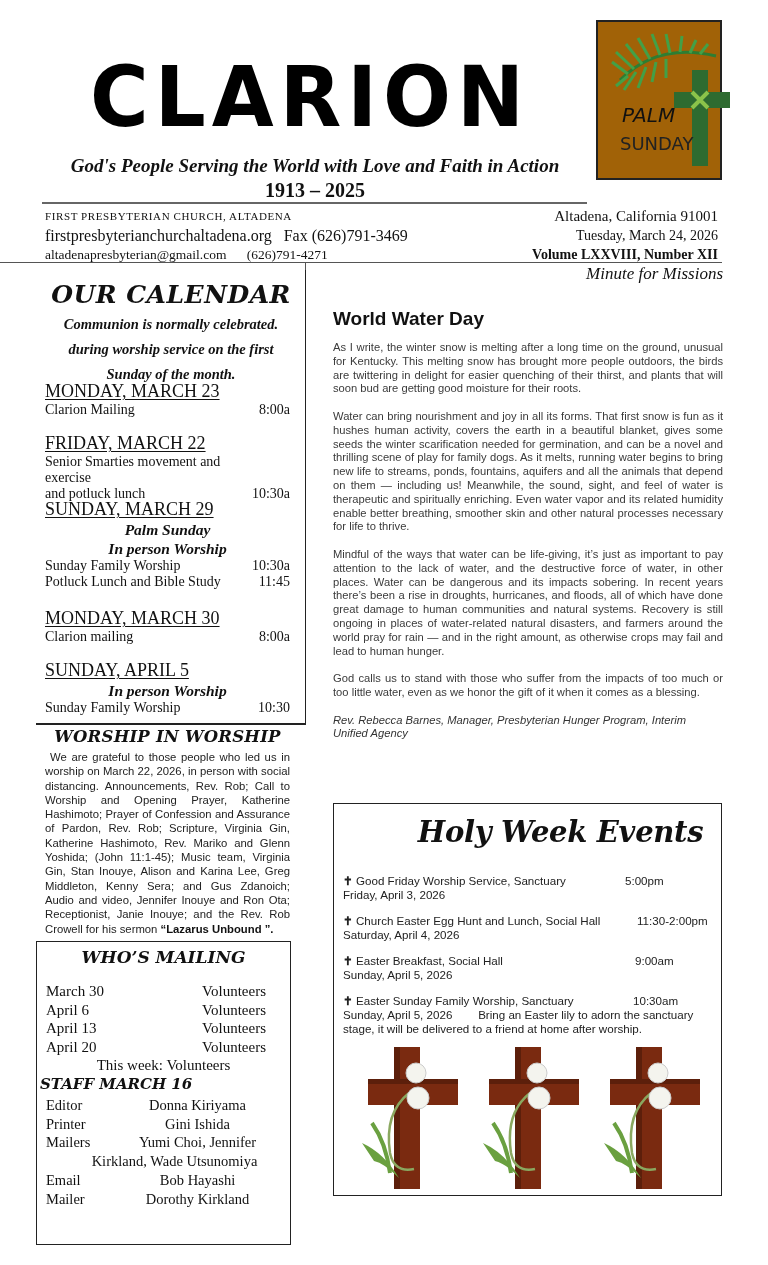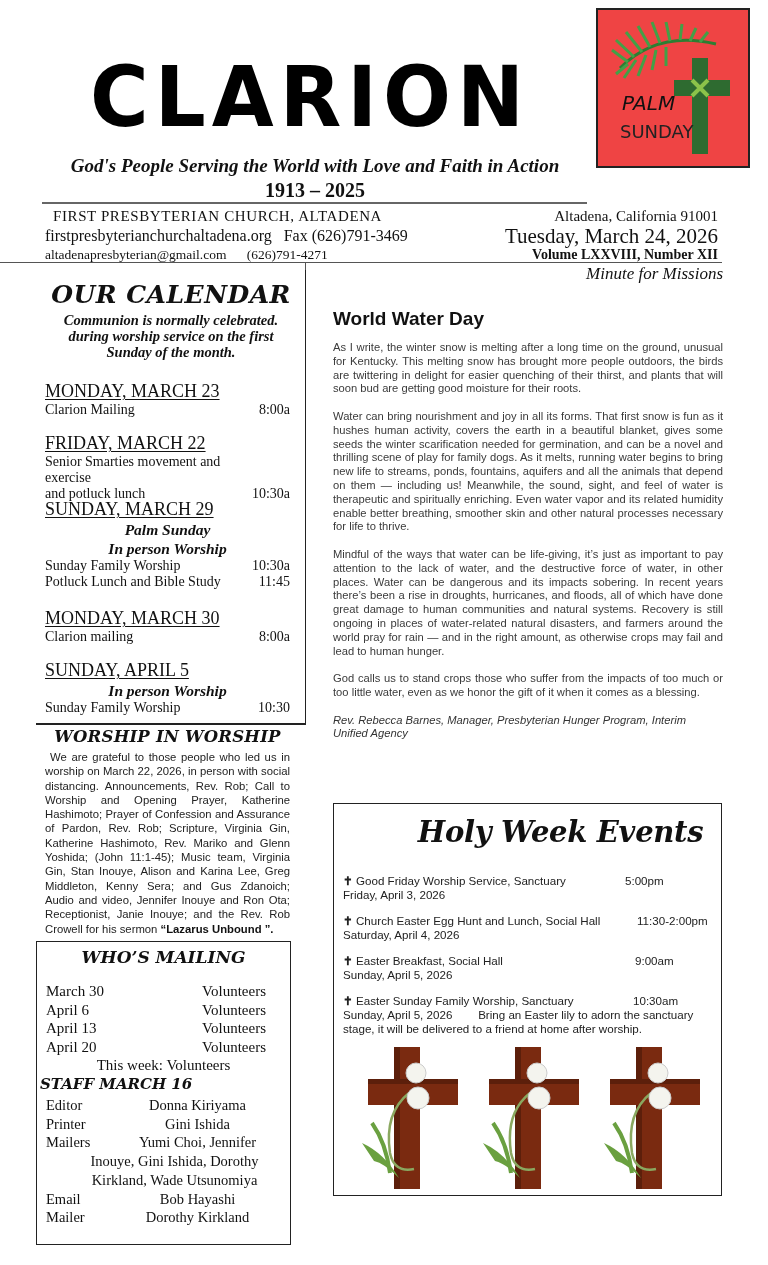--- a/index.html
+++ b/index.html
@@ -19,31 +19,31 @@
     left: 40px; top: 155px; width: 550px; text-align: center;
     font-size: 19px; font-style: italic; font-weight: bold; line-height: 22px;
   }
   .years {
     left: 40px; top: 178px; width: 550px; text-align: center;
     font-size: 20px; font-weight: bold; line-height: 24px;
   }
   .rule-top { left: 42px; top: 202px; width: 545px; height: 2px; background: #666; }
 
   .palm-box {
-    left: 596px; top: 8px; width: 154px; height: 160px;
-    border: 2px solid #222; background: #ef4444;
+    left: 596px; top: 20px; width: 126px; height: 160px;
+    border: 2px solid #222; background: #a16207;
   }
 
   .info-left { left: 45px; top: 207px; width: 430px; }
-  .info-left .l1 { font-size: 15px; letter-spacing: 0.6px; line-height: 19px; margin-left: 8px; }
+  .info-left .l1 { font-size: 11px; letter-spacing: 0.6px; line-height: 19px; }
   .info-left .l2 { font-size: 16px; line-height: 20px; }
   .info-left .l3 { font-size: 13.5px; line-height: 18px; }
   .info-right { left: 480px; top: 207px; width: 238px; text-align: right; }
   .info-right .r1 { font-size: 15px; line-height: 19px; }
-  .info-right .r2 { font-size: 21px; line-height: 20px; }
+  .info-right .r2 { font-size: 14px; line-height: 20px; }
   .info-right .r3 { font-size: 14px; line-height: 18px; font-weight: bold; }
   .rule-mid { left: 0px; top: 262px; width: 722px; height: 1px; background: #555; }
   .col-divider { left: 305px; top: 263px; width: 1px; height: 28px; background: #555; }
 
   .minute-missions {
     left: 540px; top: 264px; width: 183px; text-align: right;
     font-size: 17px; font-style: italic; line-height: 20px;
   }
 
   
@@ -51,21 +51,21 @@
     left: 36px; top: 270px; width: 270px; height: 455px;
     border-right: 1px solid #222; border-bottom: 2px solid #222;
   }
   .cal-title {
     left: 40px; top: 280px; width: 262px; text-align: center;
     font-family: "DejaVu Serif", serif; font-weight: bold; font-style: italic;
     font-size: 25px; letter-spacing: 0.5px; line-height: 30px;
   }
   .cal-note {
     left: 45px; top: 312px; width: 252px; text-align: center;
-    font-style: italic; font-weight: bold; font-size: 14.5px; line-height: 16px;
+    font-style: italic; font-weight: bold; font-size: 14.5px; line-height: 25px;
   }
   .cal-section { left: 45px; width: 245px; }
   .cal-day {
     font-size: 18px; text-decoration: underline; line-height: 22px;
     text-underline-offset: 2px;
   }
   .cal-sub {
     font-style: italic; font-weight: bold; font-size: 15.5px; line-height: 19px; text-align: center;
   }
   .cal-row { display: flex; justify-content: space-between; font-size: 14px; line-height: 16px; }
@@ -280,38 +280,37 @@
       <span class="name">Donna Kiriyama</span>
     </div>
   <div class="staff-row">
       <span class="role">Printer</span>
       <span class="name">Gini Ishida</span>
     </div>
   <div class="staff-row">
       <span class="role">Mailers</span>
       <span class="name">Yumi Choi, Jennifer</span>
     </div>
-  <div class="staff-cont">Inouye, Gini Ishida, Dorothy</div>
   <div class="staff-cont">Kirkland, Wade Utsunomiya</div>
   <div class="staff-row">
       <span class="role">Email</span>
       <span class="name">Bob Hayashi</span>
     </div>
   <div class="staff-row">
       <span class="role">Mailer</span>
       <span class="name">Dorothy Kirkland</span>
     </div>
 </div>
 
 <div class="abs art-title">World Water Day</div>
 <div class="abs art-body">
   <p>As I write, the winter snow is melting after a long time on the ground, unusual for Kentucky. This melting snow has brought more people outdoors, the birds are twittering in delight for easier quenching of their thirst, and plants that will soon bud are getting good moisture for their roots.</p>
   <p>Water can bring nourishment and joy in all its forms. That first snow is fun as it hushes human activity, covers the earth in a beautiful blanket, gives some seeds the winter scarification needed for germination, and can be a novel and thrilling scene of play for family dogs. As it melts, running water begins to bring new life to streams, ponds, fountains, aquifers and all the animals that depend on them — including us! Meanwhile, the sound, sight, and feel of water is therapeutic and spiritually enriching. Even water vapor and its related humidity enable better breathing, smoother skin and other natural processes necessary for life to thrive.</p>
   <p>Mindful of the ways that water can be life-giving, it’s just as important to pay attention to the lack of water, and the destructive force of water, in other places. Water can be dangerous and its impacts sobering. In recent years there’s been a rise in droughts, hurricanes, and floods, all of which have done great damage to human communities and natural systems. Recovery is still ongoing in places of water-related natural disasters, and farmers around the world pray for rain — and in the right amount, as otherwise crops may fail and lead to human hunger.</p>
-  <p>God calls us to stand crops those who suffer from the impacts of too much or too little water, even as we honor the gift of it when it comes as a blessing.</p>
+  <p>God calls us to stand with those who suffer from the impacts of too much or too little water, even as we honor the gift of it when it comes as a blessing.</p>
   <p class="byline">Rev. Rebecca Barnes, Manager, Presbyterian Hunger Program, Interim Unified Agency</p>
 </div>
 
 <div class="abs holy-box"></div>
 <div class="abs holy-title">Holy Week Events</div>
 <div class="abs holy-events">
   <div class="holy-event">
     <div class="holy-line">
         <span class="cross">✝</span>
         <span class="name">Good Friday Worship Service, Sanctuary</span>

